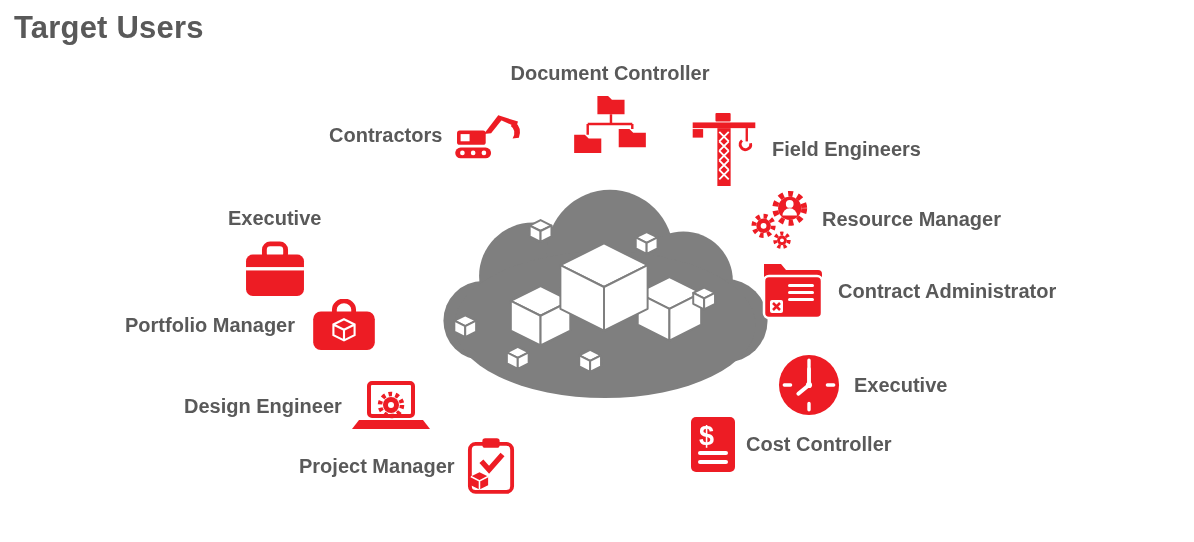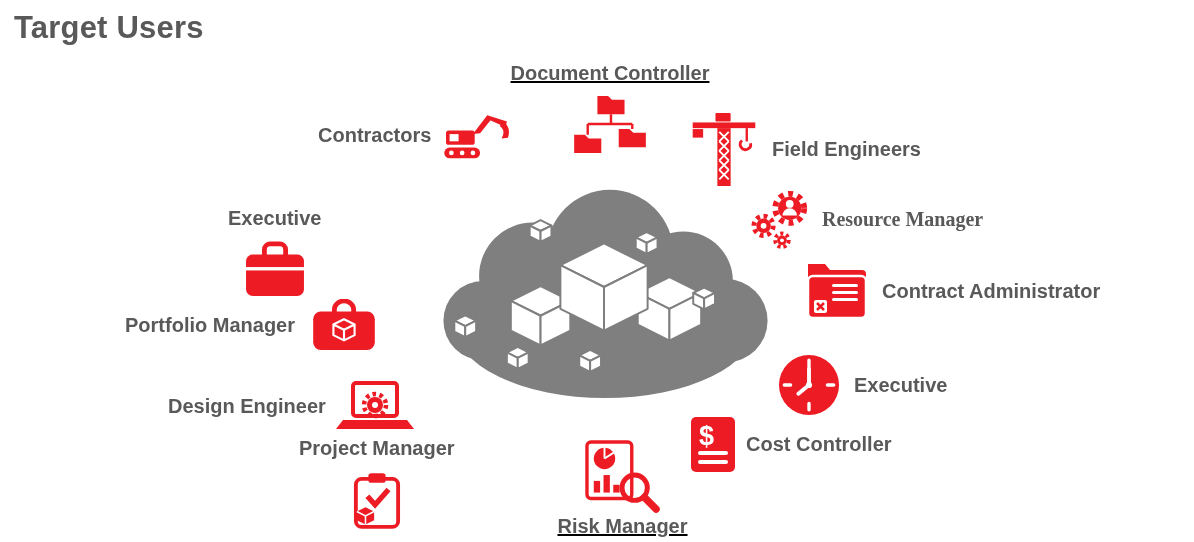--- a/index.html
+++ b/index.html
@@ -2,21 +2,21 @@
 <html style="--accent: #ED1C24; --text: #595959; --cloud: #7F7F7F;"><head>
 <meta charset="utf-8">
 <style>
   * { margin:0; padding:0; box-sizing:border-box; }
   html,body { width:1194px; height:542px; background:#ffffff;
     font-family:"Liberation Sans", sans-serif; overflow:hidden; }
   .stage { position:absolute; left:0; top:0; width:1194px; height:542px;margin-top:8px; }
   .title { position:absolute; left:14px; top:2px; font-size:31px; font-weight:bold;
     color:var(--text,#595959); letter-spacing:0.2px; }
   .item { position:absolute; display:flex; align-items:center; }
-  .item.col { flex-direction:column;text-decoration:underline; }
+  .item.col { flex-direction:column; }
   .lbl { font-size:20px; font-weight:bold; color:var(--text,#595959); white-space:nowrap; }
   .ic { flex:0 0 auto; line-height:0; }
   .cloud { position:absolute; left:422px; top:166px; line-height:0; }
   svg .f  { fill:var(--accent,#ED1C24); }
   svg .w  { fill:#ffffff; }
   svg .s  { stroke:var(--accent,#ED1C24); fill:none; }
   svg .sw { stroke:#ffffff; fill:none; }
   svg .cf { fill:var(--cloud,#7f7f7f); }
   svg .cube { fill:#ffffff; stroke:var(--cloud,#7f7f7f); stroke-width:2; stroke-linejoin:round; }
 </style>
@@ -77,21 +77,21 @@
     <span class="ic" style="margin-top:9px;">
       <svg width="78" height="62" viewBox="0 0 78 64">
         <path class="f" d="M26 2 h11 l4 4 h13 v15 H26 z"></path>
         <path class="s" stroke-width="2.5" d="M40 21 V31 M16 31 H62 M16 31 V42 M62 31 V36"></path>
         <path class="f" d="M2 42 h11 l4 4 h13 v15 H2 z"></path>
         <path class="f" d="M48 36 h11 l4 4 h13 v15 H48 z"></path>
       </svg>
     </span>
   </div>
 
-  <div class="item" style="left:318px; top:101px; gap:8px;">
+  <div class="item" style="left:329px; top:101px; gap:8px;">
     <span class="lbl">Contractors</span>
     <span class="ic">
       <svg width="75" height="52" viewBox="0 0 80 58">
         <polygon class="f" points="36,28 52,7 57,11 44,27"></polygon>
         <polygon class="f" points="52,7 74,14 72,20 54,12"></polygon>
         <path class="f" d="M70 14 q9 7 5 18 l-7 1 q5 -9 -2 -14 z"></path>
         <rect class="f" x="6" y="24" width="32" height="16" rx="3"></rect>
         <rect class="w" x="10" y="28" width="10" height="8"></rect>
         <rect class="f" x="4" y="43" width="40" height="12" rx="6"></rect>
         <circle class="w" cx="12" cy="49" r="2.6"></circle>
@@ -120,21 +120,21 @@
     <span class="lbl">Executive</span>
     <span class="ic">
       <svg width="60" height="56" viewBox="0 0 62 58">
         <rect class="s" stroke-width="5" x="20" y="3" width="22" height="16" rx="6"></rect>
         <rect class="f" x="1" y="14" width="60" height="43" rx="7"></rect>
         <rect class="w" x="1" y="27" width="60" height="3.5"></rect>
       </svg>
     </span>
   </div>
 
-  <div class="item" style="left:750px; top:180px; gap:10px;font-family:Liberation Serif, serif;">
+  <div class="item" style="left:750px; top:180px; gap:10px;">
     <span class="ic">
       <svg width="62" height="62" viewBox="0 0 64 64">
         <circle class="s" stroke-width="6" stroke-dasharray="5 4.8" cx="41" cy="21" r="15"></circle>
         <circle class="f" cx="41" cy="21" r="12"></circle>
         <circle class="w" cx="41" cy="16.5" r="4"></circle>
         <path class="w" d="M33.5 28.5 a7.5 7.5 0 0 1 15 0 z"></path>
         <circle class="s" stroke-width="5" stroke-dasharray="4 3.8" cx="14" cy="39" r="10"></circle>
         <circle class="f" cx="14" cy="39" r="7.5"></circle>
         <circle class="w" cx="14" cy="39" r="3"></circle>
         <circle class="s" stroke-width="4" stroke-dasharray="3.2 3" cx="33" cy="54" r="7"></circle>
@@ -149,21 +149,21 @@
     <span class="lbl">Portfolio Manager</span>
     <span class="ic">
       <svg width="66" height="52" viewBox="0 0 66 54">
         <path class="s" stroke-width="5" d="M23 14 v-3 a10 9 0 0 1 20 0 v3"></path>
         <rect class="f" x="1" y="13" width="64" height="40" rx="8"></rect>
         <path class="sw" stroke-width="2.2" d="M33 21 l11 5.5 v11 l-11 5.5 l-11 -5.5 v-11 z M22 26.5 l11 5.5 l11 -5.5 M33 32 v11"></path>
       </svg>
     </span>
   </div>
 
-  <div class="item" style="left:806px; top:252px; gap:12px;justify-content:space-between;">
+  <div class="item" style="left:762px; top:252px; gap:12px;justify-content:space-between;">
     <span class="ic">
       <svg width="64" height="62" viewBox="0 0 64 62">
         <path class="f" d="M2 4 h17 l5 6 h32 a4 4 0 0 1 4 4 v8 H2 z"></path>
         <rect class="f" x="2" y="16" width="58" height="42" rx="5" stroke="#ffffff" stroke-width="2.5"></rect>
         <rect class="w" x="26" y="24" width="26" height="3" rx="1.5"></rect>
         <rect class="w" x="26" y="31" width="26" height="3" rx="1.5"></rect>
         <rect class="w" x="26" y="38" width="26" height="3" rx="1.5"></rect>
         <rect class="w" x="8" y="40" width="13" height="13" rx="2"></rect>
         <path class="s" stroke-width="2.5" d="M11 43 l7 7 M18 43 l-7 7"></path>
       </svg>
@@ -176,21 +176,21 @@
       <svg width="62" height="62" viewBox="0 0 64 64">
         <circle class="f" cx="32" cy="32" r="31"></circle>
         <path class="sw" stroke-width="3.5" stroke-linecap="round" d="M32 6.5 V13 M32 51 V57.5 M6.5 32 H13 M51 32 H57.5"></path>
         <path class="sw" stroke-width="4" stroke-linecap="round" d="M32 32 V15 M32 32 L21 41"></path>
         <circle class="w" cx="32" cy="32" r="3.2"></circle>
       </svg>
     </span>
     <span class="lbl">Executive</span>
   </div>
 
-  <div class="item" style="left:168px; top:373px; gap:10px;">
+  <div class="item" style="left:184px; top:373px; gap:10px;">
     <span class="lbl">Design Engineer</span>
     <span class="ic">
       <svg width="78" height="50" viewBox="0 0 78 50">
         <rect class="s" stroke-width="4" x="17" y="2" width="44" height="33" rx="3"></rect>
         <circle class="s" stroke-width="4.5" stroke-dasharray="3.6 3.4" cx="39" cy="24" r="11"></circle>
         <circle class="f" cx="39" cy="24" r="8"></circle>
         <circle class="w" cx="39" cy="24" r="3"></circle>
         <path class="f" d="M7 39 h64 l7 9 H0 z"></path>
       </svg>
     </span>
@@ -201,44 +201,29 @@
       <svg width="46" height="57" viewBox="0 0 46 57">
         <rect class="f" x="1" y="1" width="44" height="55" rx="5"></rect>
         <text class="w" x="9" y="29" font-size="27" font-weight="bold">$</text>
         <rect class="w" x="8" y="35" width="30" height="4" rx="2"></rect>
         <rect class="w" x="8" y="44" width="30" height="4" rx="2"></rect>
       </svg>
     </span>
     <span class="lbl">Cost Controller</span>
   </div>
 
-  <div class="item" style="left:299px; top:429px; gap:12px;flex-direction:column;">
+  <div class="item" style="left:299px; top:429px; gap:12px;">
     <span class="lbl">Project Manager</span>
     <span class="ic">
       <svg width="48" height="58" viewBox="0 0 50 60">
         <rect class="s" stroke-width="4" x="3" y="7" width="44" height="50" rx="6"></rect>
         <rect class="f" x="16" y="1" width="18" height="10" rx="3"></rect>
         <path class="s" stroke-width="5.5" d="M15 25 l8 9 l14 -16"></path>
         <polygon class="f" points="13,36.5 22,41 13,45.5 4,41"></polygon>
         <polygon class="f" points="4,41 13,45.5 13,54.5 4,50"></polygon>
         <polygon class="f" points="22,41 13,45.5 13,54.5 22,50"></polygon>
         <path class="sw" stroke-width="1.6" d="M4 41 l9 4.5 l9 -4.5 M13 45.5 v9"></path>
       </svg>
     </span>
   </div>
 
-  <div class="item col" style="left:540px; top:432px; width:165px;">
-    <span class="ic">
-      <svg width="76" height="74" viewBox="0 0 78 76">
-        <rect class="s" stroke-width="3.5" x="2" y="2" width="46" height="58" rx="4"></rect>
-        <circle class="f" cx="20" cy="19" r="11"></circle>
-        <path class="sw" stroke-width="2" d="M20 19 V7.5 M20 19 L29.5 13"></path>
-        <rect class="f" x="9" y="42" width="6.5" height="12"></rect>
-        <rect class="f" x="19" y="36" width="6.5" height="18"></rect>
-        <rect class="f" x="29" y="46" width="6.5" height="8"></rect>
-        <circle class="s" stroke-width="5" cx="51" cy="49" r="13"></circle>
-        <path class="s" stroke-width="7.5" stroke-linecap="round" d="M61 59 L73 71"></path>
-      </svg>
-    </span>
-    <span class="lbl" style="margin-top:1px;">Risk Manager</span>
-  </div>
 
 </div>
 
 </body></html>

